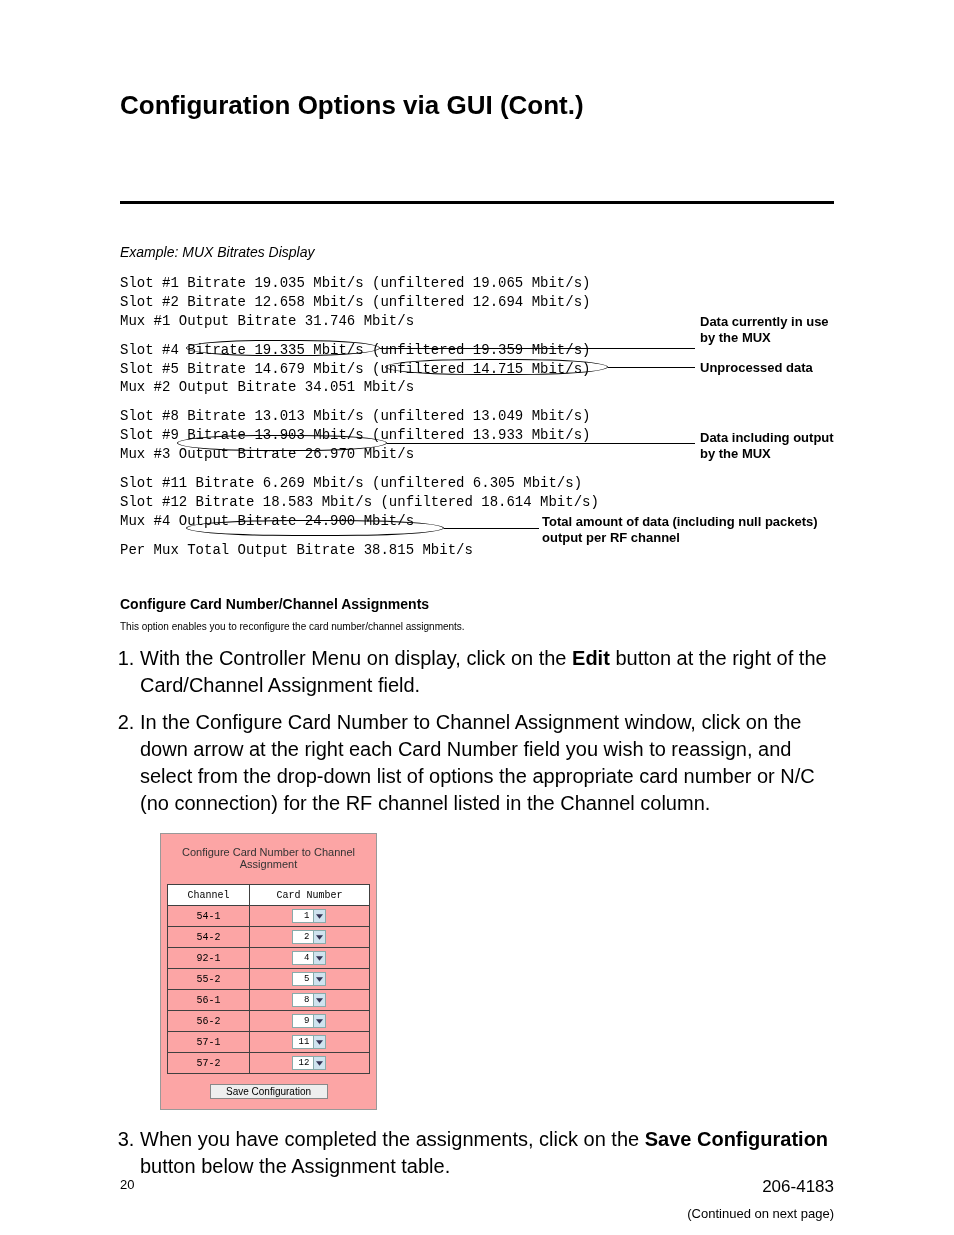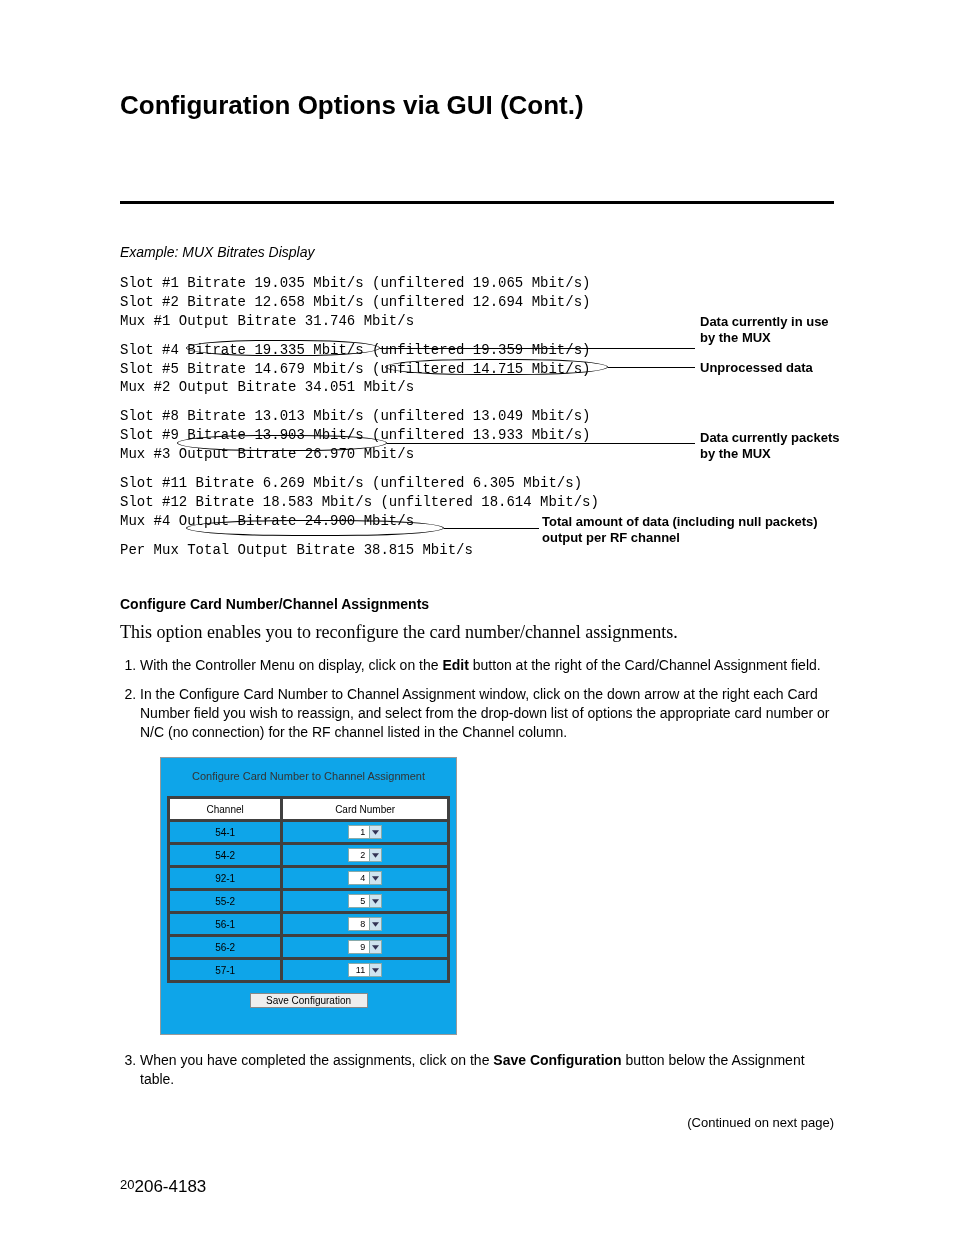--- a/index.html
+++ b/index.html
@@ -60,57 +60,57 @@
     position: absolute;
     height: 0;
     border-top: 1px solid #000;
   }
   h3.section {
     font-size: 14px;
     font-weight: bold;
     margin: 8px 0 8px 0;
   }
   p.body {
-    font-size: 18px;
+    font-size: 10px;
     margin: 0 0 12px 0;
     line-height: 1.35;
-    font-family: Liberation Serif, serif;
   }
   ol.steps {
-    font-size: 14px;
+    font-size: 20px;
     padding-left: 20px;
     margin: 0 0 16px 0;
   }
   ol.steps li { margin-bottom: 10px; line-height: 1.35; }
   .bold { font-weight: bold; }
   .screenshot {
-    width: 297px;
+    width: 217px;
     border: 1px solid #999;
     margin: 4px 0 16px 40px;
-    padding: 12px 6px 26px 6px;
+    padding: 12px 6px 10px 6px;
     box-sizing: border-box;
-    background: #0ea5e9;
+    background: #fca5a5;
     font-family: Arial, Helvetica, sans-serif;
   }
   .screenshot .win-title {
     font-size: 11px;
     text-align: center;
     margin-bottom: 14px;
     color: #333;
   }
   .assign-table {
     width: 100%;
     border-collapse: collapse;
     font-size: 10px;
   }
   .assign-table th, .assign-table td {
-    border: 3px solid #404040;
+    border: 1px solid #404040;
     padding: 2px 4px;
     text-align: center;
     height: 16px;
+    font-family: Liberation Mono, monospace;
   }
   .assign-table th {
     background: #fff;
     font-weight: normal;
   }
   .sel {
     display: inline-flex;
     align-items: center;
     border: 1px solid #8aa;
     background: #fff;
@@ -140,22 +140,23 @@
   }
   .continued {
     text-align: right;
     font-size: 13px;
     margin-top: 26px;
   }
   .footer {
     position: absolute;
     bottom: 38px;
     left: 120px;
-    right: 112px;
+    right: 120px;
     display: flex;
+    justify-content: space-between;
     font-size: 13px;
     margin-top: 12px;
   }
   .footer .right { font-size: 17px; }
 </style>
 </head>
 <body>
 
 <div class="page">
   <h1 class="title">Configuration Options via GUI (Cont.)</h1>
@@ -183,21 +184,21 @@
     <div class="circle" style="left:57px; top:161px; width:210px; height:16px;"></div>
     <div class="circle" style="left:66px; top:246px; width:258px; height:16px;"></div>
 
     <div class="leader" style="left:260px; top:74px; width:315px;"></div>
     <div class="leader" style="left:488px; top:93px; width:87px;"></div>
     <div class="leader" style="left:267px; top:169px; width:308px;"></div>
     <div class="leader" style="left:324px; top:254px; width:95px;"></div>
 
     <div class="label" style="left:580px; top:40px; width:130px;">Data currently in use by the MUX</div>
     <div class="label" style="left:580px; top:86px; width:140px;">Unprocessed data</div>
-    <div class="label" style="left:580px; top:156px; width:140px;">Data currently packets by the MUX</div>
+    <div class="label" style="left:580px; top:156px; width:140px;">Data including output by the MUX</div>
     <div class="label" style="left:422px; top:240px; width:290px;">Total amount of data (including null packets) output per RF channel</div>
   </div>
 
   <h3 class="section">Configure Card Number/Channel Assignments</h3>
   <p class="body">This option enables you to reconfigure the card number/channel assignments.</p>
 
   <ol class="steps">
     <li>
       <span>With the Controller Menu on display, click on the </span><span class="bold">Edit</span><span> button at the right of the Card/Channel Assignment field.</span>
     </li>
@@ -284,20 +285,31 @@
             <td>57-1</td>
             <td><span class="sel">
                 <span class="val">11</span>
                 <span class="arrow">
                   <svg viewBox="0 0 8 5">
                     <polygon points="0,0 8,0 4,5" fill="#335"></polygon>
                   </svg>
                 </span>
               </span></td>
           </tr>
+          <tr>
+            <td>57-2</td>
+            <td><span class="sel">
+                <span class="val">12</span>
+                <span class="arrow">
+                  <svg viewBox="0 0 8 5">
+                    <polygon points="0,0 8,0 4,5" fill="#335"></polygon>
+                  </svg>
+                </span>
+              </span></td>
+          </tr>
         </tbody>
     </table>
     <div class="save-btn">Save Configuration</div>
   </div>
 
   <ol class="steps" start="3">
     <li>
       <span>When you have completed the assignments, click on the </span><span class="bold">Save Configuration</span><span> button below the Assignment table.</span>
     </li>
   </ol>

